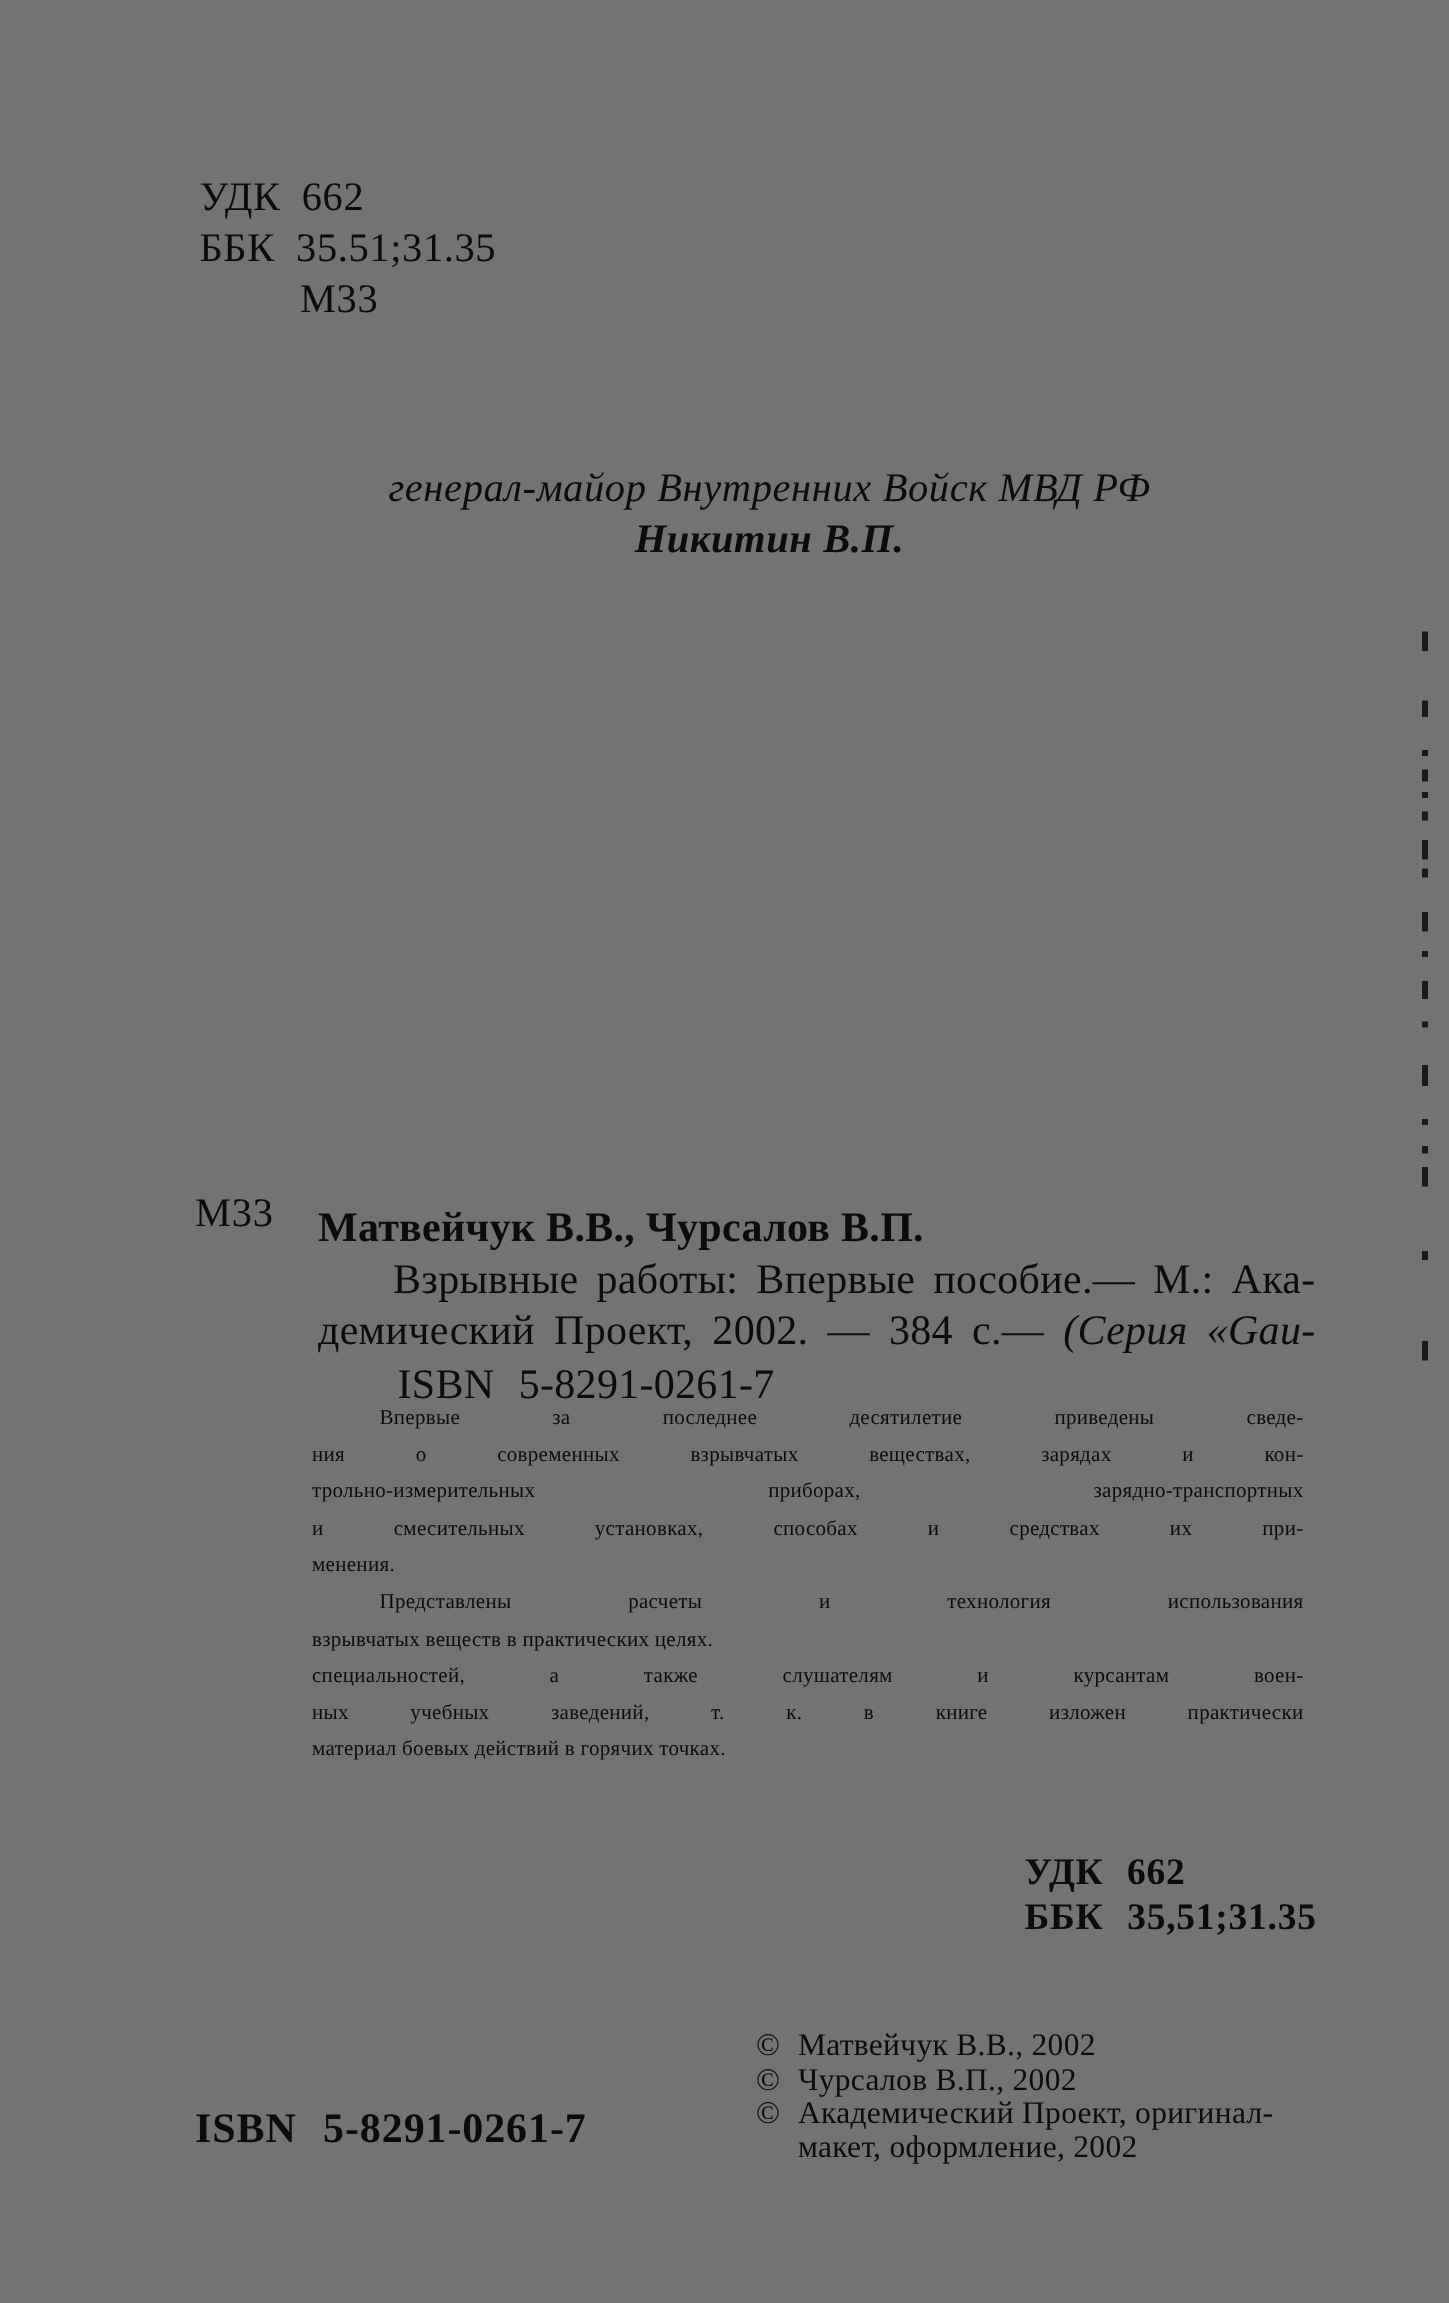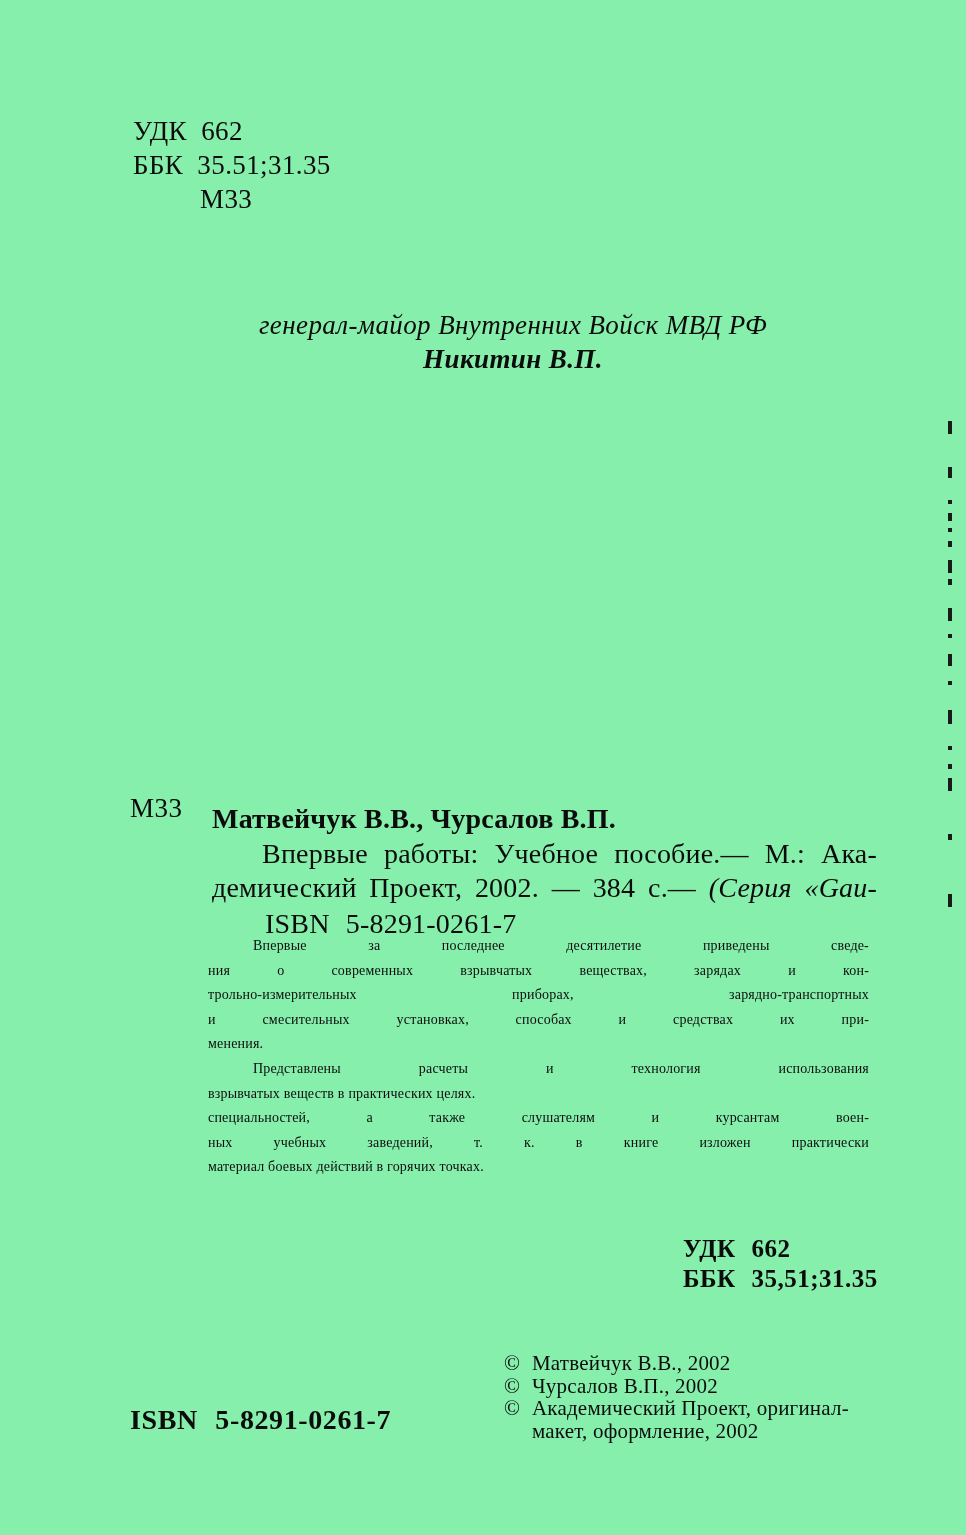--- a/index.html
+++ b/index.html
@@ -1,19 +1,19 @@
 <!DOCTYPE html>
 <html><head>
 <meta charset="utf-8">
 <style>
   html,body { margin:0; padding:0; background:#e8e8e8; }
   .page {
     position:relative;
     width:966px; height:1535px;
-    background:#86efac;
+    background:#737373;
     color:#0c0c0c;
     font-family:"Liberation Serif","DejaVu Serif",serif;
     overflow:hidden;
     margin:0 auto;
   }
 
   
   .top-meta {
     position:absolute; left:133px; top:114px;
     font-size:27px; line-height:34px; word-spacing:7px;
@@ -88,21 +88,21 @@
   </div>
 
   <div class="reviewer">
     <div>генерал-майор Внутренних Войск МВД РФ</div>
     <div class="name">Никитин В.П.</div>
   </div>
 
   <div class="citation">
     <div class="authors">Матвейчук В.В., Чурсалов В.П.</div>
     <div class="hang-index">М33</div>
-    <div class="line j cit-indent">Впервые работы: Учебное пособие.— М.: Ака-</div>
+    <div class="line j cit-indent">Взрывные работы: Впервые пособие.— М.: Ака-</div>
     <div class="line j"><span>демический Проект, 2002. — 384 с.— </span><span class="italic">(Серия «Gau-</span></div>
     <div class="isbn">ISBN 5-8291-0261-7</div>
   </div>
 
   <div class="annotation">
     <div class="line j ind">Впервые за последнее десятилетие приведены сведе-</div>
     <div class="line j">ния о современных взрывчатых веществах, зарядах и кон-</div>
     <div class="line j">трольно-измерительных приборах, зарядно-транспортных</div>
     <div class="line j">и смесительных установках, способах и средствах их при-</div>
     <div class="line">менения.</div>

